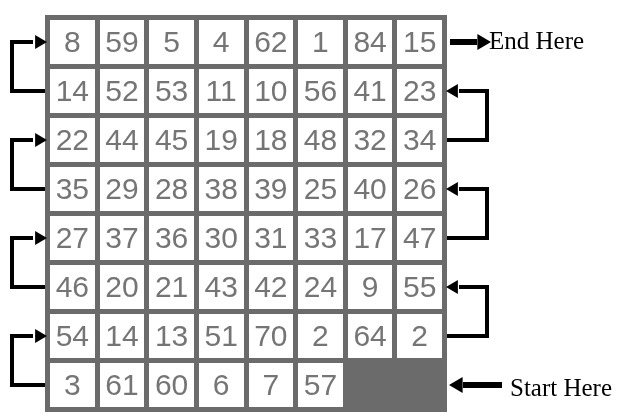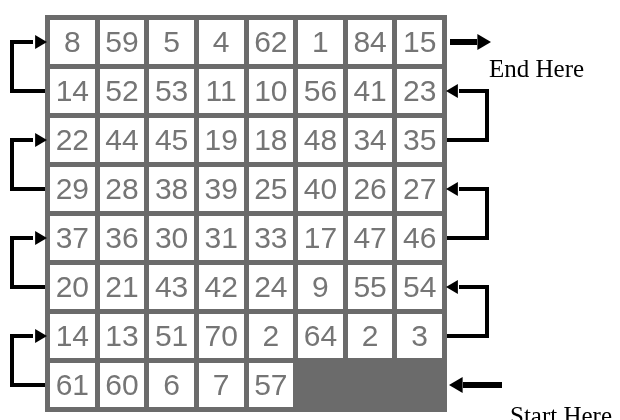--- a/index.html
+++ b/index.html
@@ -48,21 +48,20 @@
     height: 420px;
     pointer-events: none;
   }
   .flow-label {
     position: absolute;
     font-family: "Liberation Serif", serif;
     font-size: 25px;
     line-height: 1.1;
     color: var(--arrow-black, #000000);
     white-space: nowrap;
-    margin-top: 28px;
   }
   #end-label   { left: 489px; top: 27px; }
   #start-label { left: 510px; top: 374px; }
 </style>
 </head>
 <body>
 
 <div class="canvas">
 
   <div id="grid">
@@ -81,20 +80,21 @@
       <div class="cell">10</div>
       <div class="cell">56</div>
       <div class="cell">41</div>
       <div class="cell">23</div>
       <div class="cell">22</div>
       <div class="cell">44</div>
       <div class="cell">45</div>
       <div class="cell">19</div>
       <div class="cell">18</div>
       <div class="cell">48</div>
+      <div class="cell">32</div>
       <div class="cell">34</div>
       <div class="cell">35</div>
       <div class="cell">29</div>
       <div class="cell">28</div>
       <div class="cell">38</div>
       <div class="cell">39</div>
       <div class="cell">25</div>
       <div class="cell">40</div>
       <div class="cell">26</div>
       <div class="cell">27</div>

